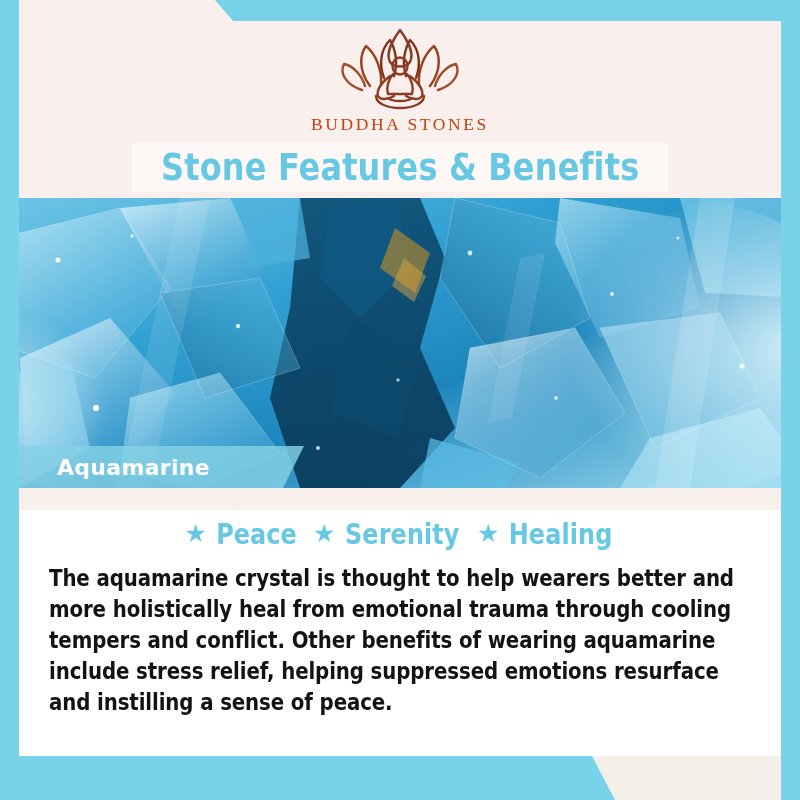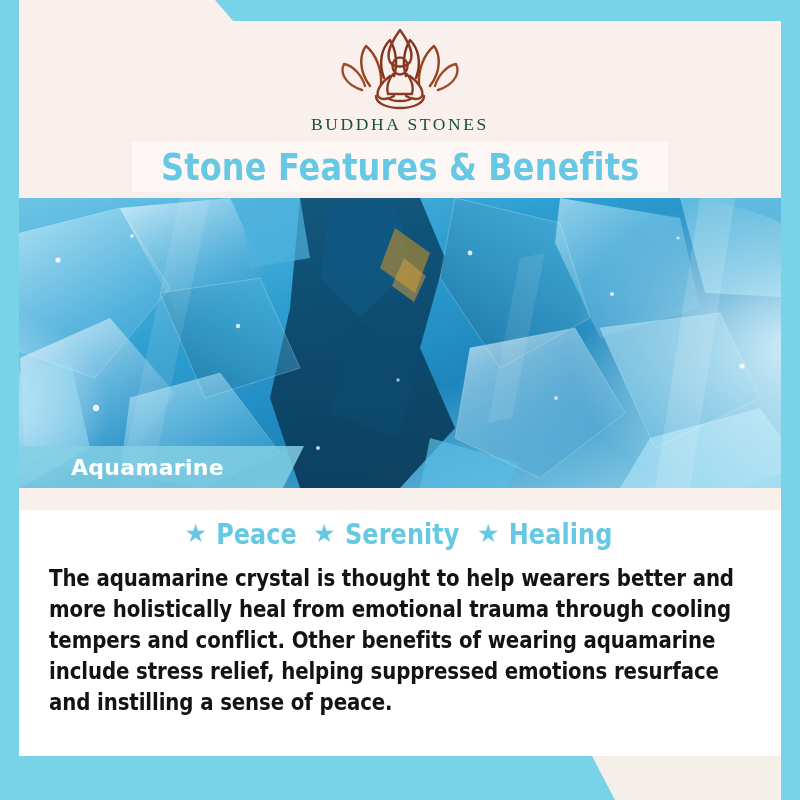--- a/index.html
+++ b/index.html
@@ -78,21 +78,21 @@
   .logo-mark {
     display: block;
     margin: 0 auto;
   }
   .brand-name {
     display: block;
     margin-top: 2px;
     font-family: "Liberation Serif", serif;
     font-size: 17.5px;
     letter-spacing: 2.6px;
-    color: #14532d;
+    color: #c2410c;
     font-weight: 400;
   }
 
   .title-band {
     position: absolute;
     top: 142px;
     left: 113px;
     width: 536px;
     height: 50px;
     background: #fdf7f5;
@@ -129,21 +129,21 @@
     bottom: 0;
     height: 42px;
     width: 285px;
     background: rgba(133, 209, 228, 0.82);
     clip-path: polygon(0 0, 285px 0, 264px 42px, 0 42px);
     display: flex;
     align-items: center;
     z-index: 4;
   }
   .stone-name {
-    margin-left: 52px;
+    margin-left: 38px;
     font-family: "DejaVu Sans", "Liberation Sans", sans-serif;
     font-weight: bold;
     font-size: 22px;
     color: #ffffff;
     letter-spacing: 0.3px;
   }
 
   
   .content-cream {
     position: absolute;

